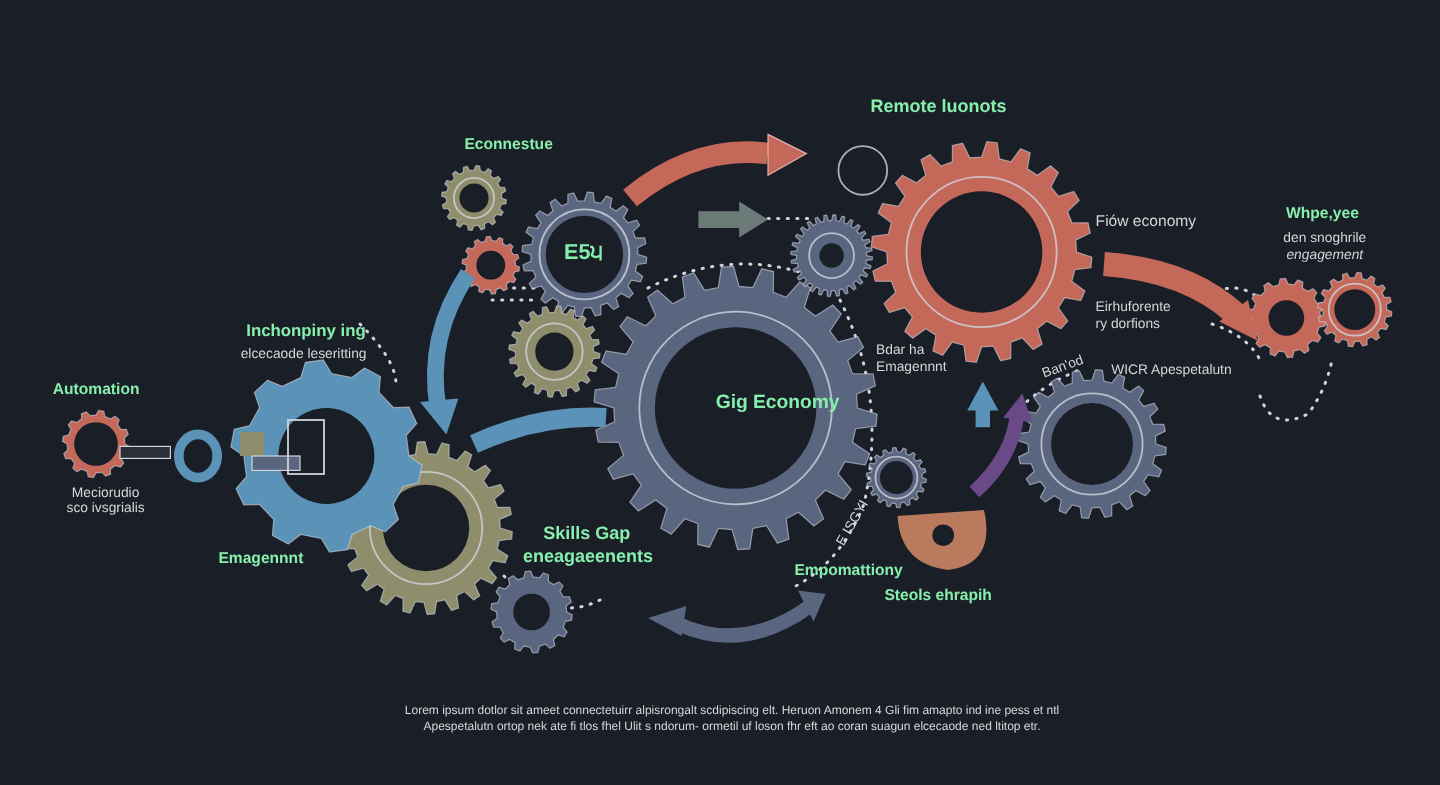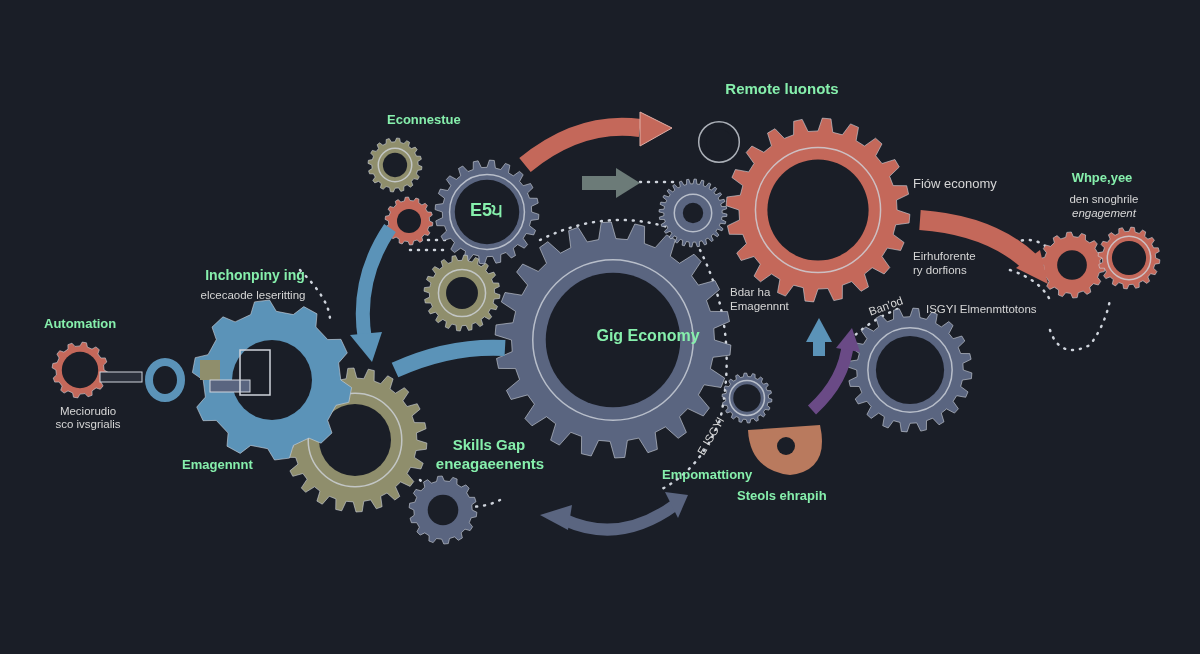--- a/index.html
+++ b/index.html
@@ -166,30 +166,31 @@
   <div class="lbl med" style="left:350px; top:112px;padding-left:37px;">Econnestue</div>
   <div class="lbl big" style="left:470px; top:200px; font-size:18px;">E5੫</div>
   <div class="lbl big center" style="left:648px; top:327px; font-size:16px;">Gig Economy</div>
 
   <div class="lbl sm" style="left:913px; top:176px; font-size:13px;">Fiów economy</div>
   <div class="lbl med center" style="left:1102px; top:170px;">Whpe,yee</div>
   <div class="lbl sm center" style="left:1104px; top:193px;">den snoghrile</div>
   <div class="lbl sm center" style="left:1104px; top:207px;font-style:italic;">engagement</div>
   <div class="lbl sm" style="left:913px; top:250px;">Eirhuforente</div>
   <div class="lbl sm" style="left:913px; top:264px;">ry dorfions</div>
-  <div class="lbl sm" style="left:926px; top:303px;">ISGYI  Elmenmttotons</div>
+  <div class="lbl sm" style="left:926px; top:303px;">WICR  Apespetalutn</div>
   <div class="lbl sm" style="left:868px; top:300px; transform:rotate(-20deg);">Ban'od</div>
   <div class="lbl sm" style="left:730px; top:286px;">Bdar ha</div>
   <div class="lbl sm" style="left:730px; top:300px;">Emagennnt</div>
 
   <div class="lbl med center" style="left:255px; top:267px; font-size:14px;">Inchonpiny ing</div>
   <div class="lbl sm center" style="left:253px; top:289px;">elcecaode  leseritting</div>
   <div class="lbl med" style="left:44px; top:316px;">Automation</div>
   <div class="lbl sm center" style="left:88px; top:405px;">Meciorudio</div>
   <div class="lbl sm center" style="left:88px; top:418px;">sco ivsgrialis</div>
   <div class="lbl med" style="left:182px; top:457px;">Emagennnt</div>
   <div class="lbl big center" style="left:489px; top:436px;">Skills Gap</div>
   <div class="lbl big center" style="left:490px; top:455px;">eneagaeenents</div>
   <div class="lbl med" style="left:662px; top:467px;">Empomattiony</div>
   <div class="lbl med" style="left:737px; top:488px;text-align:center;">Steols ehrapih</div>
   <div class="lbl sm" style="left:690px; top:430px; transform:rotate(-60deg);">E ISGYI</div>
 
+  <div class="caption">Lorem ipsum dotlor sit ameet connectetuirr alpisrongalt scdipiscing elt. Heruon Amonem 4 Gli fim amapto ind ine pess et ntl Apespetalutn ortop nek ate fi tlos fhel Ulit s ndorum- ormetil uf loson fhr eft ao coran suagun elcecaode ned ltitop etr.</div>
 </div>
 
 </body></html>

